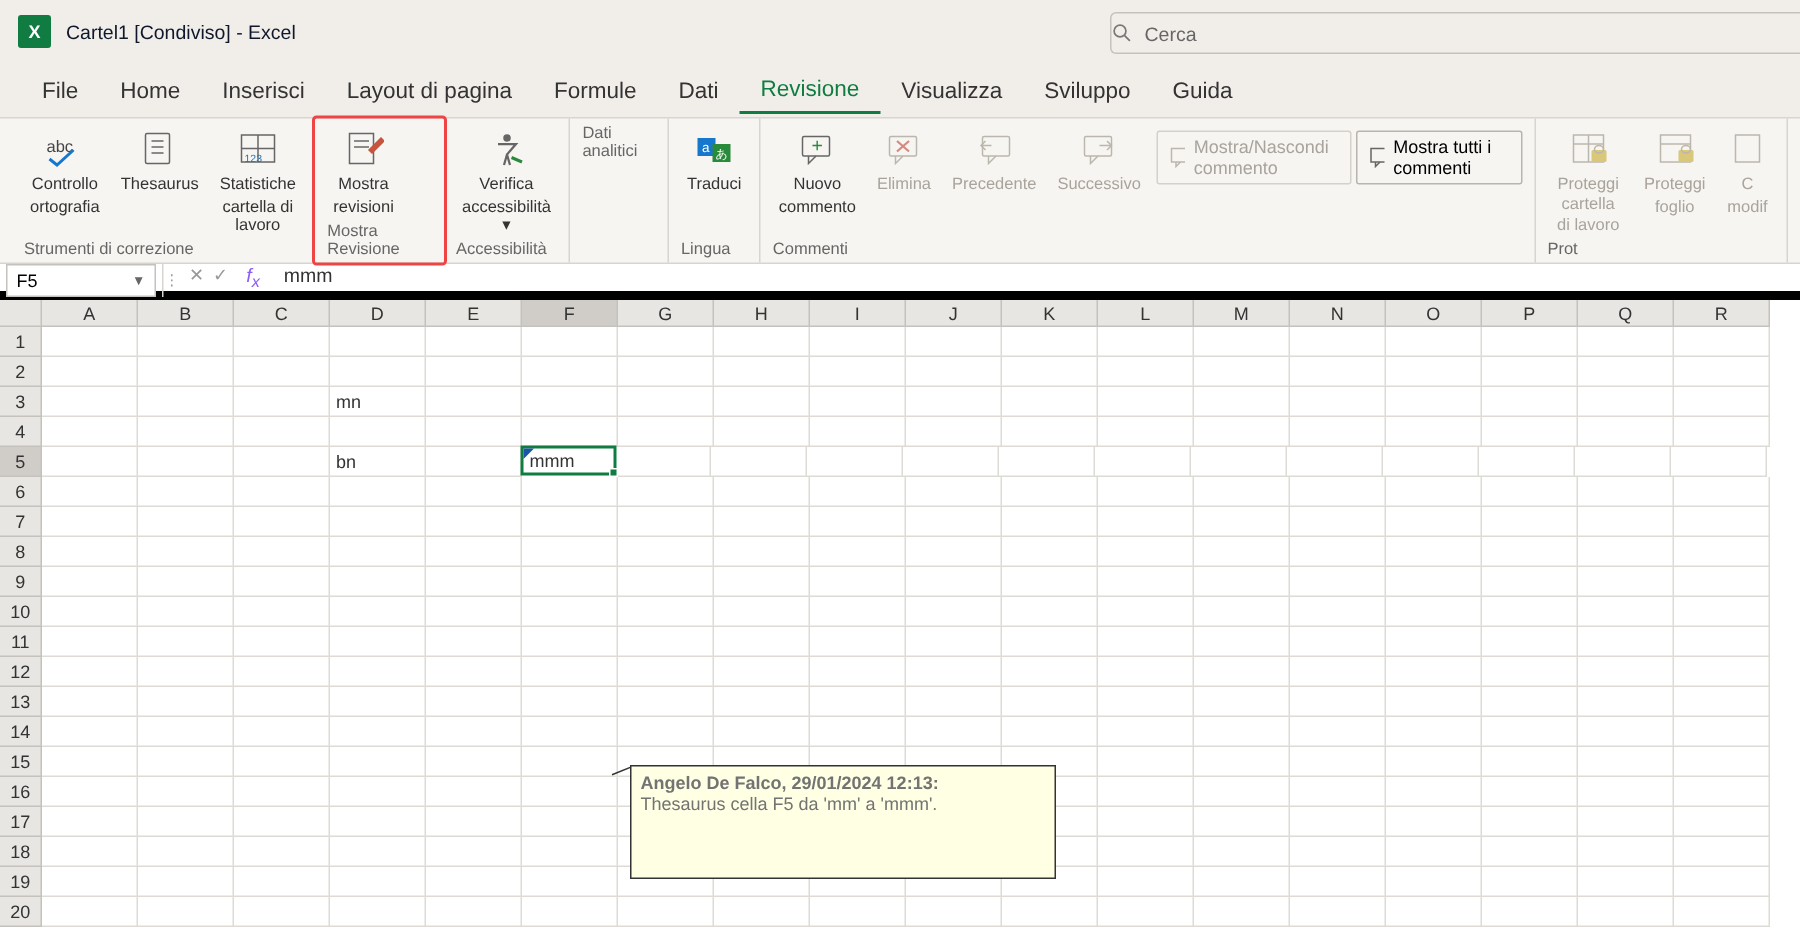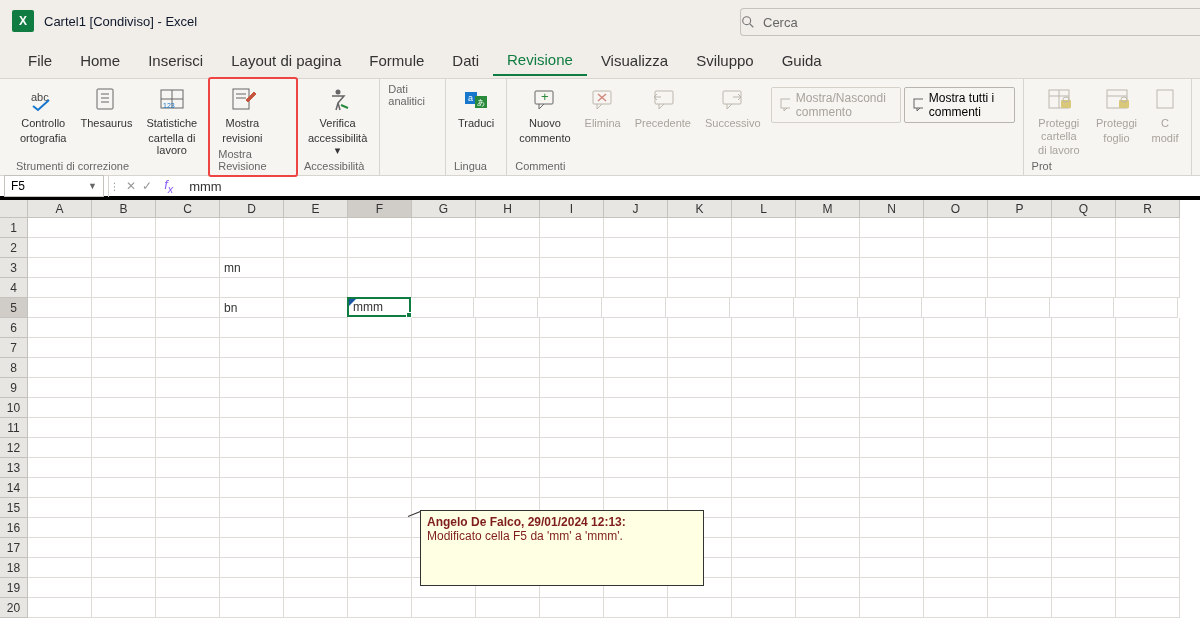--- a/index.html
+++ b/index.html
@@ -14,42 +14,42 @@
 .ribbon{background:#f7f5f2;border-top:1px solid #d8d5d1;border-bottom:1px solid #d8d5d1;height:98px;display:flex;padding:0 8px}
 .group{display:flex;flex-direction:column;justify-content:space-between;padding:4px 8px 0;border-right:1px solid #d8d5d1;position:relative}
 .group-content{display:flex;gap:6px;align-items:flex-start;height:74px}
 .btn{display:flex;flex-direction:column;align-items:center;justify-content:flex-start;padding:2px 4px;cursor:pointer;font-size:11px;color:#333;text-align:center;line-height:1.15;gap:2px}
 .btn.disabled{color:#a8a39b}
 .btn .ico{width:28px;height:28px;display:flex;align-items:center;justify-content:center;margin-bottom:2px}
 .group-label{font-size:11px;color:#666;padding-bottom:3px}
 .highlighted{border:2px solid #ef4444;border-radius:3px;margin:-2px}
 .small-btn-stack{display:flex;flex-direction:row;gap:3px;padding:4px 0}
 .small-btn{border:1px solid #b9b5ae;background:#f7f5f2;padding:3px 8px;font-size:12px;display:flex;align-items:center;gap:6px;cursor:pointer;border-radius:2px}
-.formula-bar{height:24px;background:#fff;border-bottom:4px solid #000000;display:flex;align-items:center}
+.formula-bar{height:24px;background:#fff;border-bottom:6px solid #000000;display:flex;align-items:flex-start}
 .name-box{width:100px;height:22px;border:1px solid #c5c2be;margin:0 4px;font-size:12px;padding:0 6px;display:flex;align-items:center;justify-content:space-between;background:#fff}
 .fx-sep{width:12px;border-left:1px solid #d8d5d1;height:22px;display:flex;align-items:center;justify-content:center;color:#999;font-size:10px}
 .fx-btns{display:flex;gap:6px;padding:0 6px;color:#999;font-size:12px}
 .fx-label{font-style:italic;font-size:13px;color:#8b5cf6;padding:0 6px}
 .formula-input{font-size:13px;padding:0 10px;color:#333}
 .sheet-area{background:#fff;position:relative;height:434px;overflow:hidden}
 .corner{position:absolute;left:0;top:0;width:28px;height:18px;background:#e8e6e2;border-right:1px solid #c5c2be;border-bottom:1px solid #c5c2be}
 .col-headers{position:absolute;left:28px;top:0;height:18px;display:flex}
 .col-h{width:64px;height:18px;background:#e8e6e2;border-right:1px solid #c5c2be;border-bottom:1px solid #c5c2be;font-size:12px;color:#333;display:flex;align-items:center;justify-content:center}
 .col-h.active{background:#d0cdc8}
 .row-headers{position:absolute;left:0;top:18px;width:28px}
 .row-h{height:20px;background:#e8e6e2;border-right:1px solid #c5c2be;border-bottom:1px solid #c5c2be;font-size:12px;color:#333;display:flex;align-items:center;justify-content:center}
 .row-h.active{background:#d0cdc8}
 .grid{position:absolute;left:28px;top:18px}
 .row{display:flex}
 .cell{width:64px;height:20px;border-right:1px solid #dedbd6;border-bottom:1px solid #dedbd6;font-size:12px;padding:0 4px;display:flex;align-items:center;color:#333}
 .cell.selected{border:2px solid #107c41;margin:-1px;position:relative;z-index:2}
 .cell.tracked::before{content:"";position:absolute;left:0;top:0;border-top:7px solid #1955a5;border-right:7px solid transparent}
 .cell.selected.tracked{position:relative}
 .sel-handle{position:absolute;right:-3px;bottom:-3px;width:6px;height:6px;background:#107c41;border:1px solid #fff}
-.tooltip{position:absolute;left:420px;top:310px;width:284px;height:76px;background:#feffe3;border:1px solid #333;padding:4px 6px;font-size:12px;color:#7f1d1d;z-index:10}
+.tooltip{position:absolute;left:420px;top:310px;width:284px;height:76px;background:#feffe3;border:1px solid #333;padding:4px 6px;font-size:12px;color:#737373;z-index:10}
 .tooltip b{font-weight:bold}
 .tt-line{position:absolute;left:408px;top:316px;width:14px;height:1px;background:#333;z-index:9;transform:rotate(-22deg);transform-origin:left}
 svg{display:block}
 </style>
 </head>
 <body>
 
 <div class="titlebar">
   <div class="excel-icon">X</div>
   <div class="title">Cartel1  [Condiviso]  -  Excel</div>
@@ -737,15 +737,15 @@
         <div class="cell"></div>
         <div class="cell"></div>
         <div class="cell"></div>
         <div class="cell"></div>
         <div class="cell"></div>
       </div>
     </div>
   <div class="tt-line"></div>
   <div class="tooltip">
     <b>Angelo De Falco, 29/01/2024 12:13:</b><br>
-    <span>Modificato cella F5 da 'mm' a 'mmm'.</span>
+    <span>Thesaurus cella F5 da 'mm' a 'mmm'.</span>
   </div>
 </div>
 
 </body></html>

